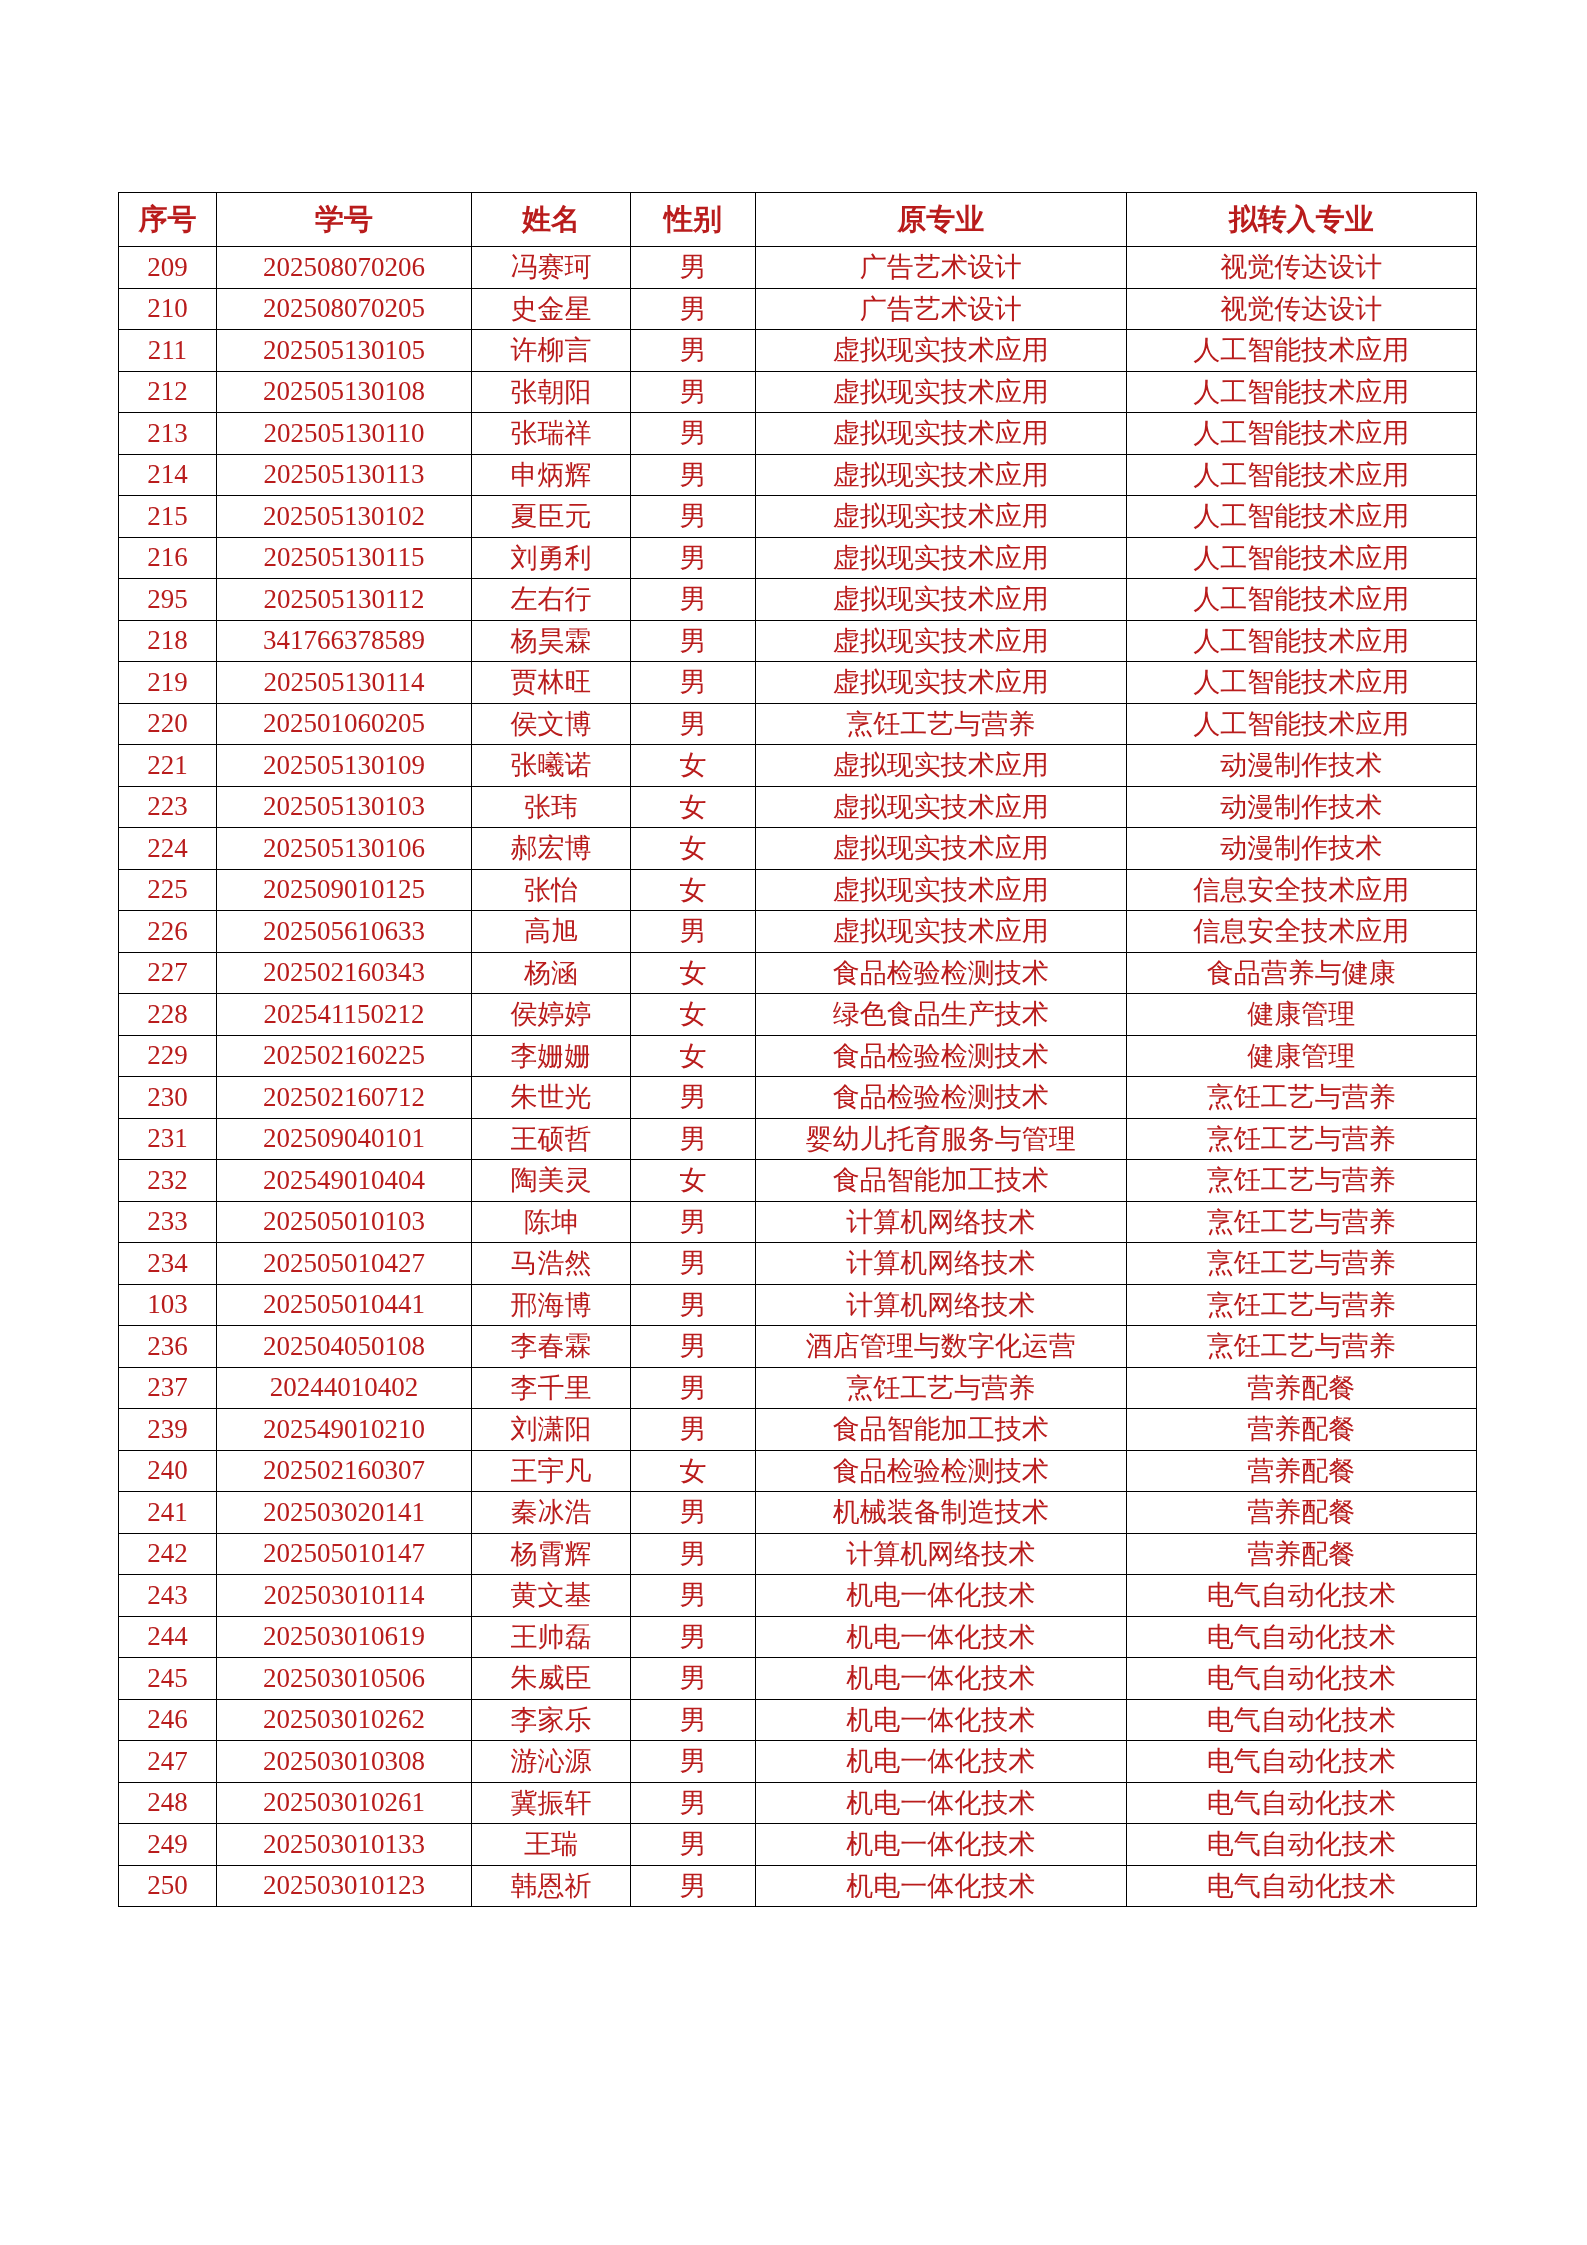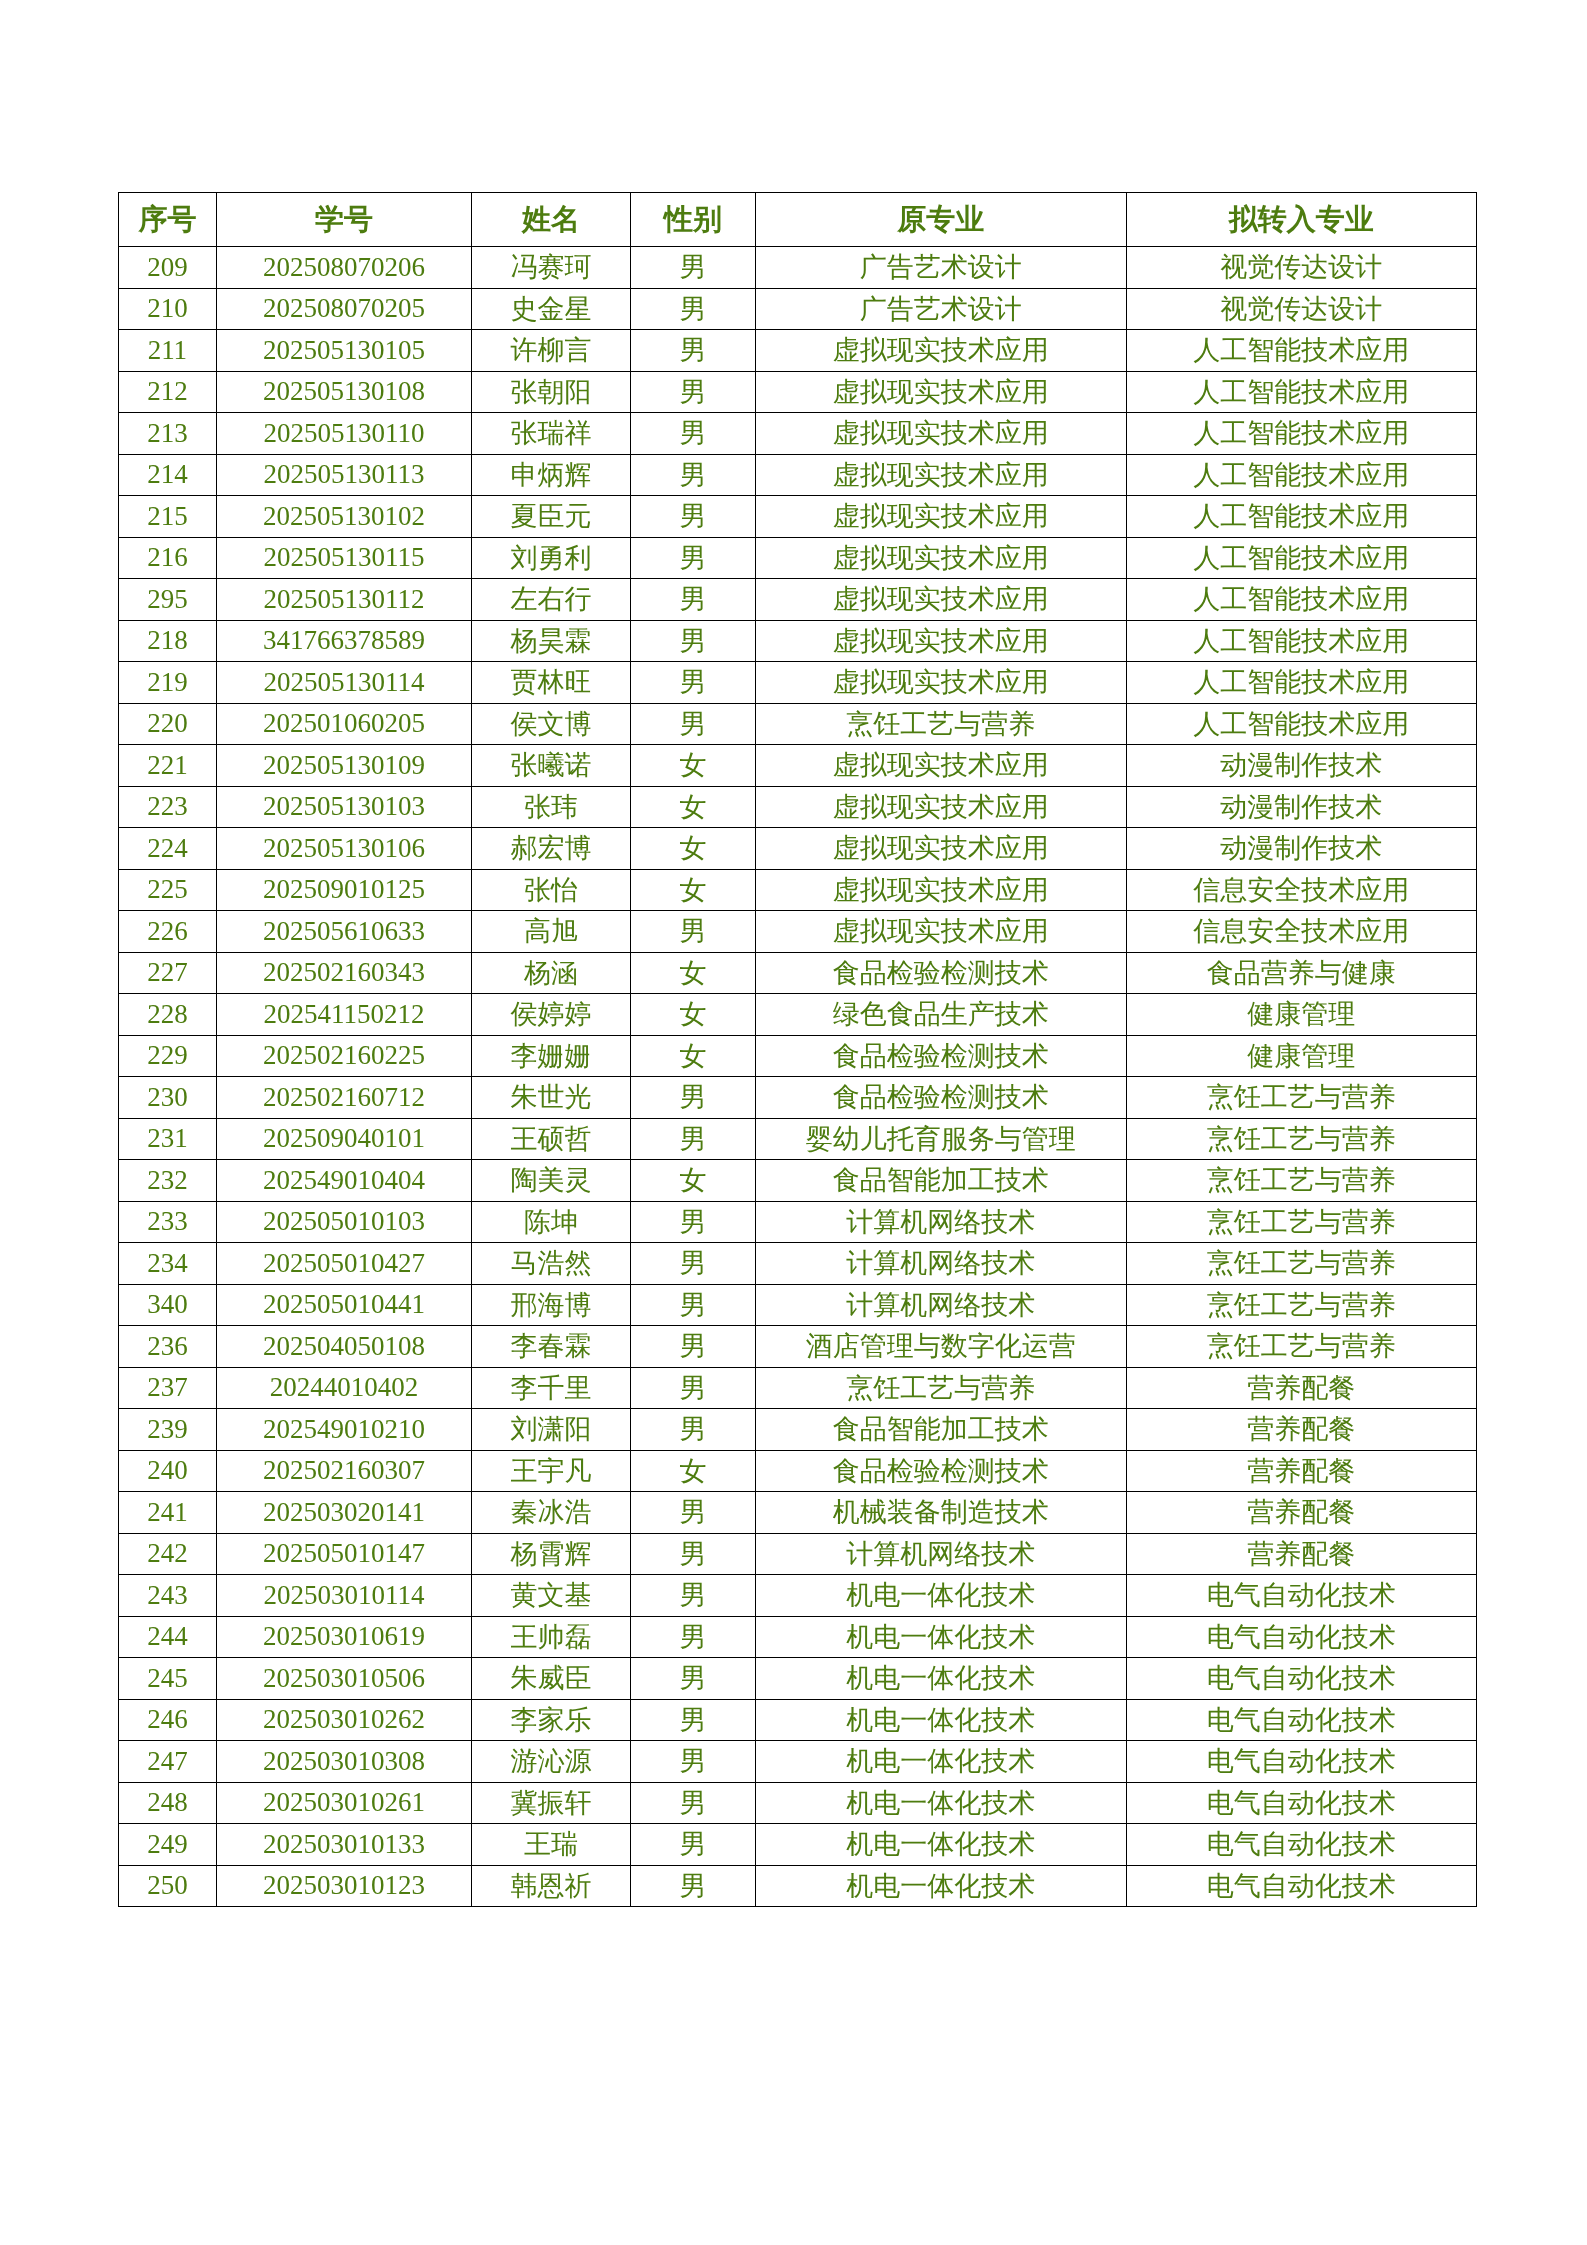--- a/index.html
+++ b/index.html
@@ -6,21 +6,21 @@
     margin: 0;
     padding: 0;
     background: #ffffff;
   }
   .page {
     position: relative;
     width: 1587px;
     height: 2245px;
     background: #ffffff;
     font-family: "Liberation Serif", "DejaVu Serif", serif;
-    color: #4d7c0f;
+    color: #b91c1c;
     overflow: hidden;
   }
   table.roster {
     position: absolute;
     left: 118px;
     top: 192px;
     width: 1359px;
     border-collapse: collapse;
     table-layout: fixed;
   }
@@ -268,21 +268,21 @@
         </tr>
         <tr>
           <td>234</td>
           <td>202505010427</td>
           <td>马浩然</td>
           <td>男</td>
           <td>计算机网络技术</td>
           <td>烹饪工艺与营养</td>
         </tr>
         <tr>
-          <td>340</td>
+          <td>103</td>
           <td>202505010441</td>
           <td>邢海博</td>
           <td>男</td>
           <td>计算机网络技术</td>
           <td>烹饪工艺与营养</td>
         </tr>
         <tr>
           <td>236</td>
           <td>202504050108</td>
           <td>李春霖</td>

